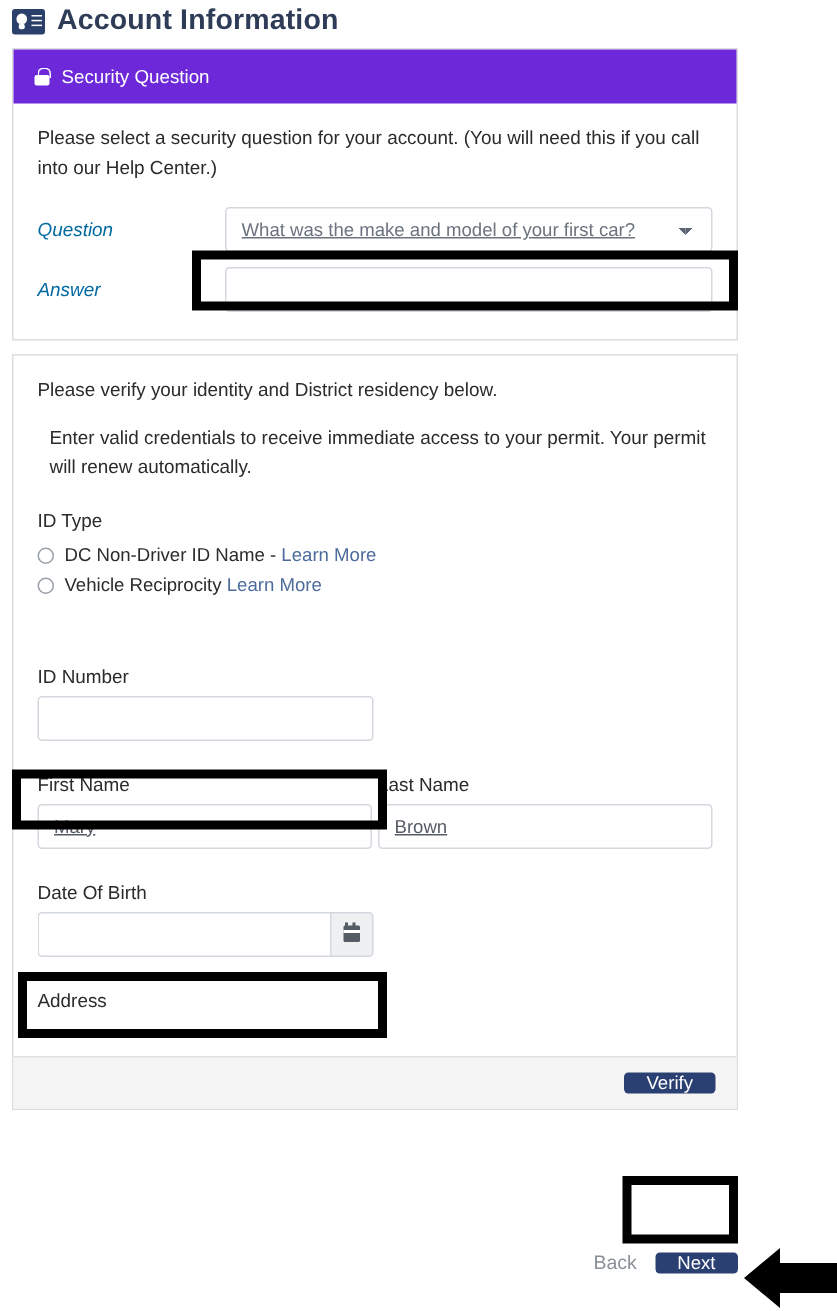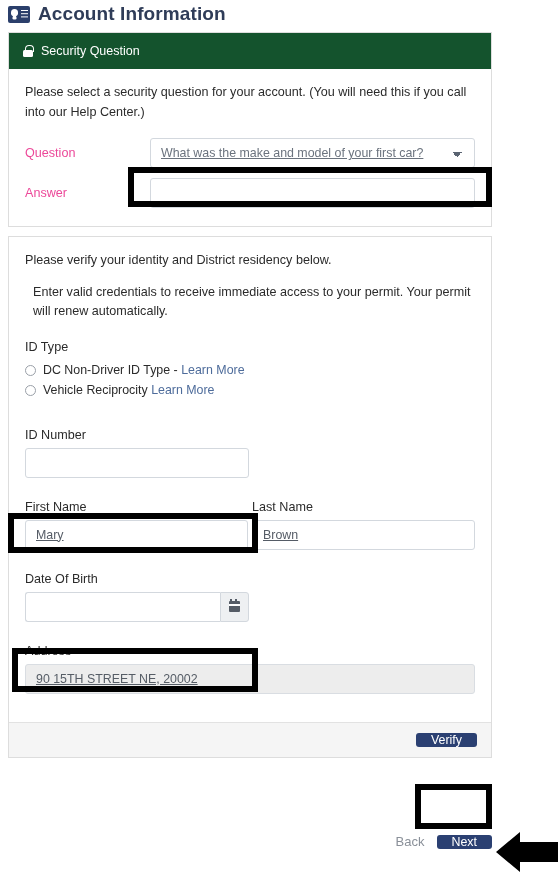--- a/index.html
+++ b/index.html
@@ -45,21 +45,21 @@
     letter-spacing: .1px;
   }
 
   
   .panel {
     position: absolute; left: 8px; width: 484px;
     background: #ffffff;
     border: 1px solid #dddddd;
   }
   .panel-head {
-    background: #14532d;
+    background: #6d28d9;
     color: #ffffff;
     height: 36px;
     display: flex; align-items: center; gap: 8px;
     padding: 0 14px;
     font-size: 12.5px;
   }
   .panel-body { padding: 14px 16px 16px 16px; }
 
   .lock-icon {
     width: 10px; height: 12px; position: relative; display: inline-block;
@@ -91,21 +91,21 @@
   }
 
   
   .intro {
     font-size: 12.6px; line-height: 1.55; color: #2b2b2b;
     margin: 0 0 16px 0;
   }
   .row { display: flex; align-items: center; margin-bottom: 10px; }
   .row-label {
     width: 125px; flex: 0 0 125px;
-    font-size: 12.6px; color: #ec4899;
+    font-size: 12.6px; color: #0369a1; font-style: italic;
   }
   .ctl {
     height: 30px; border: 1px solid #d3d8de; border-radius: 3px;
     background: #ffffff; font-size: 12.4px; color: #555c66;
     padding: 0 10px; width: 100%;
     font-family: "Liberation Sans", sans-serif;
     text-decoration: underline;
   }
   select.ctl {
     appearance: none; -webkit-appearance: none;
@@ -242,33 +242,33 @@
       <p class="intro" style="margin-bottom:12px;">Please verify your identity and District residency below.</p>
       <p class="intro" style="margin:0 0 18px 8px; width:446px;">Enter valid credentials to receive immediate access to your permit. Your permit will renew automatically.</p>
 
       <span class="field-label" style="margin-bottom:8px;">ID Type</span>
 
       <div class="radio-list">
 
         <div class="radio-row">
           <span class="rb"></span>
           <span>
-            <span>DC Non-Driver ID Type</span><span> - </span><span class="lnk">Learn More</span>
+            <span>DC Non-Driver ID Name</span><span> - </span><span class="lnk">Learn More</span>
           </span>
         </div>
 
         <div class="radio-row">
           <span class="rb"></span>
           <span>
             <span>Vehicle Reciprocity</span><span> </span><span class="lnk">Learn More</span>
           </span>
         </div>
       </div>
 
-      <div class="field-stack" style="margin-top:28px;">
+      <div class="field-stack" style="margin-top:44px;">
         <span class="field-label">ID Number</span>
         <input class="ctl" type="text" style="width: 224px;">
       </div>
 
       <div style="display:flex; gap:4px; margin-top:22px;">
         <div style="width:224px;">
           <span class="field-label">First Name</span>
           <input class="ctl" type="text" value="Mary" style="">
         </div>
         <div style="width:224px;">
@@ -282,21 +282,20 @@
         <div class="date-wrap">
           <input class="ctl" type="text" style="">
           <span class="cal-btn">
             <span class="cal-ico"></span>
           </span>
         </div>
       </div>
 
       <div class="field-stack" style="margin-top:22px;">
         <span class="field-label">Address</span>
-        <input class="ctl readonly" type="text" readonly="" style="width: 450px;" value="90 15TH STREET NE, 20002">
       </div>
     </div>
 
     <div class="panel-foot">
       <button class="btn-primary">Verify</button>
     </div>
   </div>
 
   <div class="hl" style="left:8px; top:513px; width:250px; height:40px;"></div>
 

